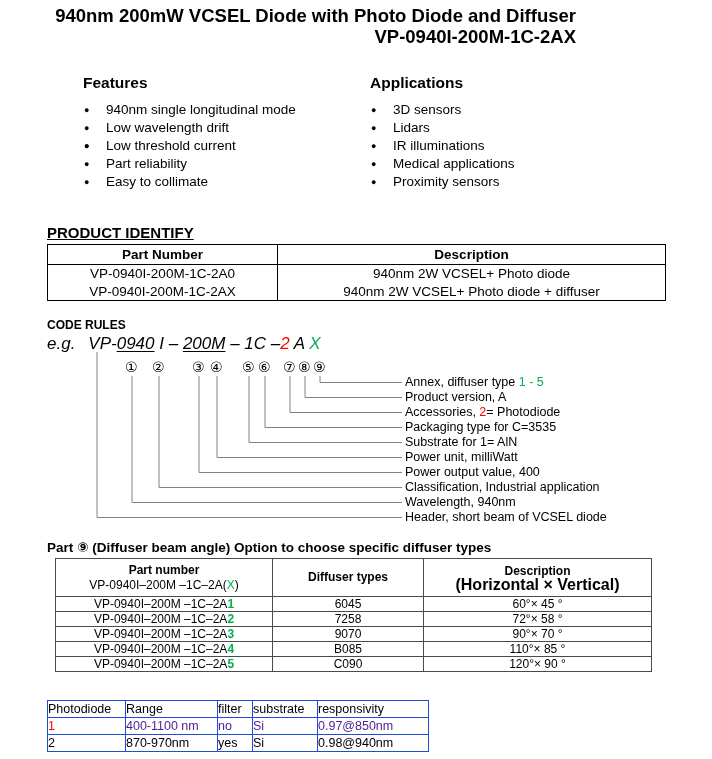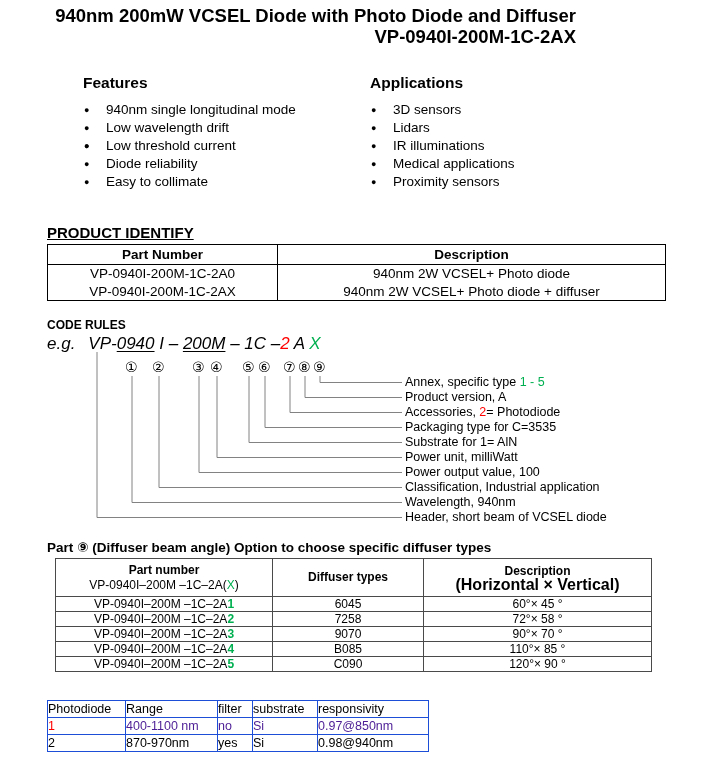--- a/index.html
+++ b/index.html
@@ -67,21 +67,21 @@
     <div>VP-0940I-200M-1C-2AX</div>
   </div>
 
   <div class="col-block features">
     <h2 class="col-heading">Features</h2>
     <ul class="bullets">
       <li><span class="blt">●</span><span>940nm single longitudinal mode</span></li>
       <li><span class="blt">●</span><span>Low wavelength drift</span></li>
       <li><span class="blt">●</span></li>
       <li><span class="blt">●</span><span>Low threshold current</span></li>
-      <li><span class="blt">●</span><span>Diode reliability</span></li>
+      <li><span class="blt">●</span><span>Part reliability</span></li>
       <li><span class="blt">●</span><span>Easy to collimate</span></li>
     </ul>
   </div>
 
   <div class="col-block applications">
     <h2 class="col-heading">Applications</h2>
     <ul class="bullets">
       <li><span class="blt">●</span><span>3D sensors</span></li>
       <li><span class="blt">●</span><span>Lidars</span></li>
       <li><span class="blt">●</span><span>IR illuminations</span></li>
@@ -141,27 +141,27 @@
       <polyline points="199,376 199,472.5 402,472.5"></polyline>
       <polyline points="217,376 217,457.5 402,457.5"></polyline>
       <polyline points="249,376 249,442.5 402,442.5"></polyline>
       <polyline points="265,376 265,427.5 402,427.5"></polyline>
       <polyline points="290,376 290,412.5 402,412.5"></polyline>
       <polyline points="305,376 305,397.5 402,397.5"></polyline>
       <polyline points="320,376 320,382.5 402,382.5"></polyline>
     </g>
   </svg>
 
-  <div class="callout-label" style="top:375px"><span>Annex, specific type </span><span class="hl-green">1 - 5</span><span></span></div>
+  <div class="callout-label" style="top:375px"><span>Annex, diffuser type </span><span class="hl-green">1 - 5</span><span></span></div>
   <div class="callout-label" style="top:390px"><span>Product version, A</span></div>
   <div class="callout-label" style="top:405px"><span>Accessories, </span><span class="hl-red">2</span><span>= Photodiode</span></div>
   <div class="callout-label" style="top:420px"><span>Packaging type for C=3535</span></div>
   <div class="callout-label" style="top:435px"><span>Substrate for 1= AlN</span></div>
   <div class="callout-label" style="top:450px"><span>Power unit, milliWatt</span></div>
-  <div class="callout-label" style="top:465px"><span>Power output value, 100</span></div>
+  <div class="callout-label" style="top:465px"><span>Power output value, 400</span></div>
   <div class="callout-label" style="top:480px"><span>Classification, Industrial application</span></div>
   <div class="callout-label" style="top:495px"><span>Wavelength, 940nm</span></div>
   <div class="callout-label" style="top:510px"><span>Header, short beam of VCSEL diode</span></div>
 
   <div class="part9"><span>Part </span><span class="circ9">⑨</span><span> (Diffuser beam angle) Option to choose specific diffuser types</span></div>
 
   <div class="dt">
     <table class="d-table">
       <colgroup>
           <col style="width:217px">

